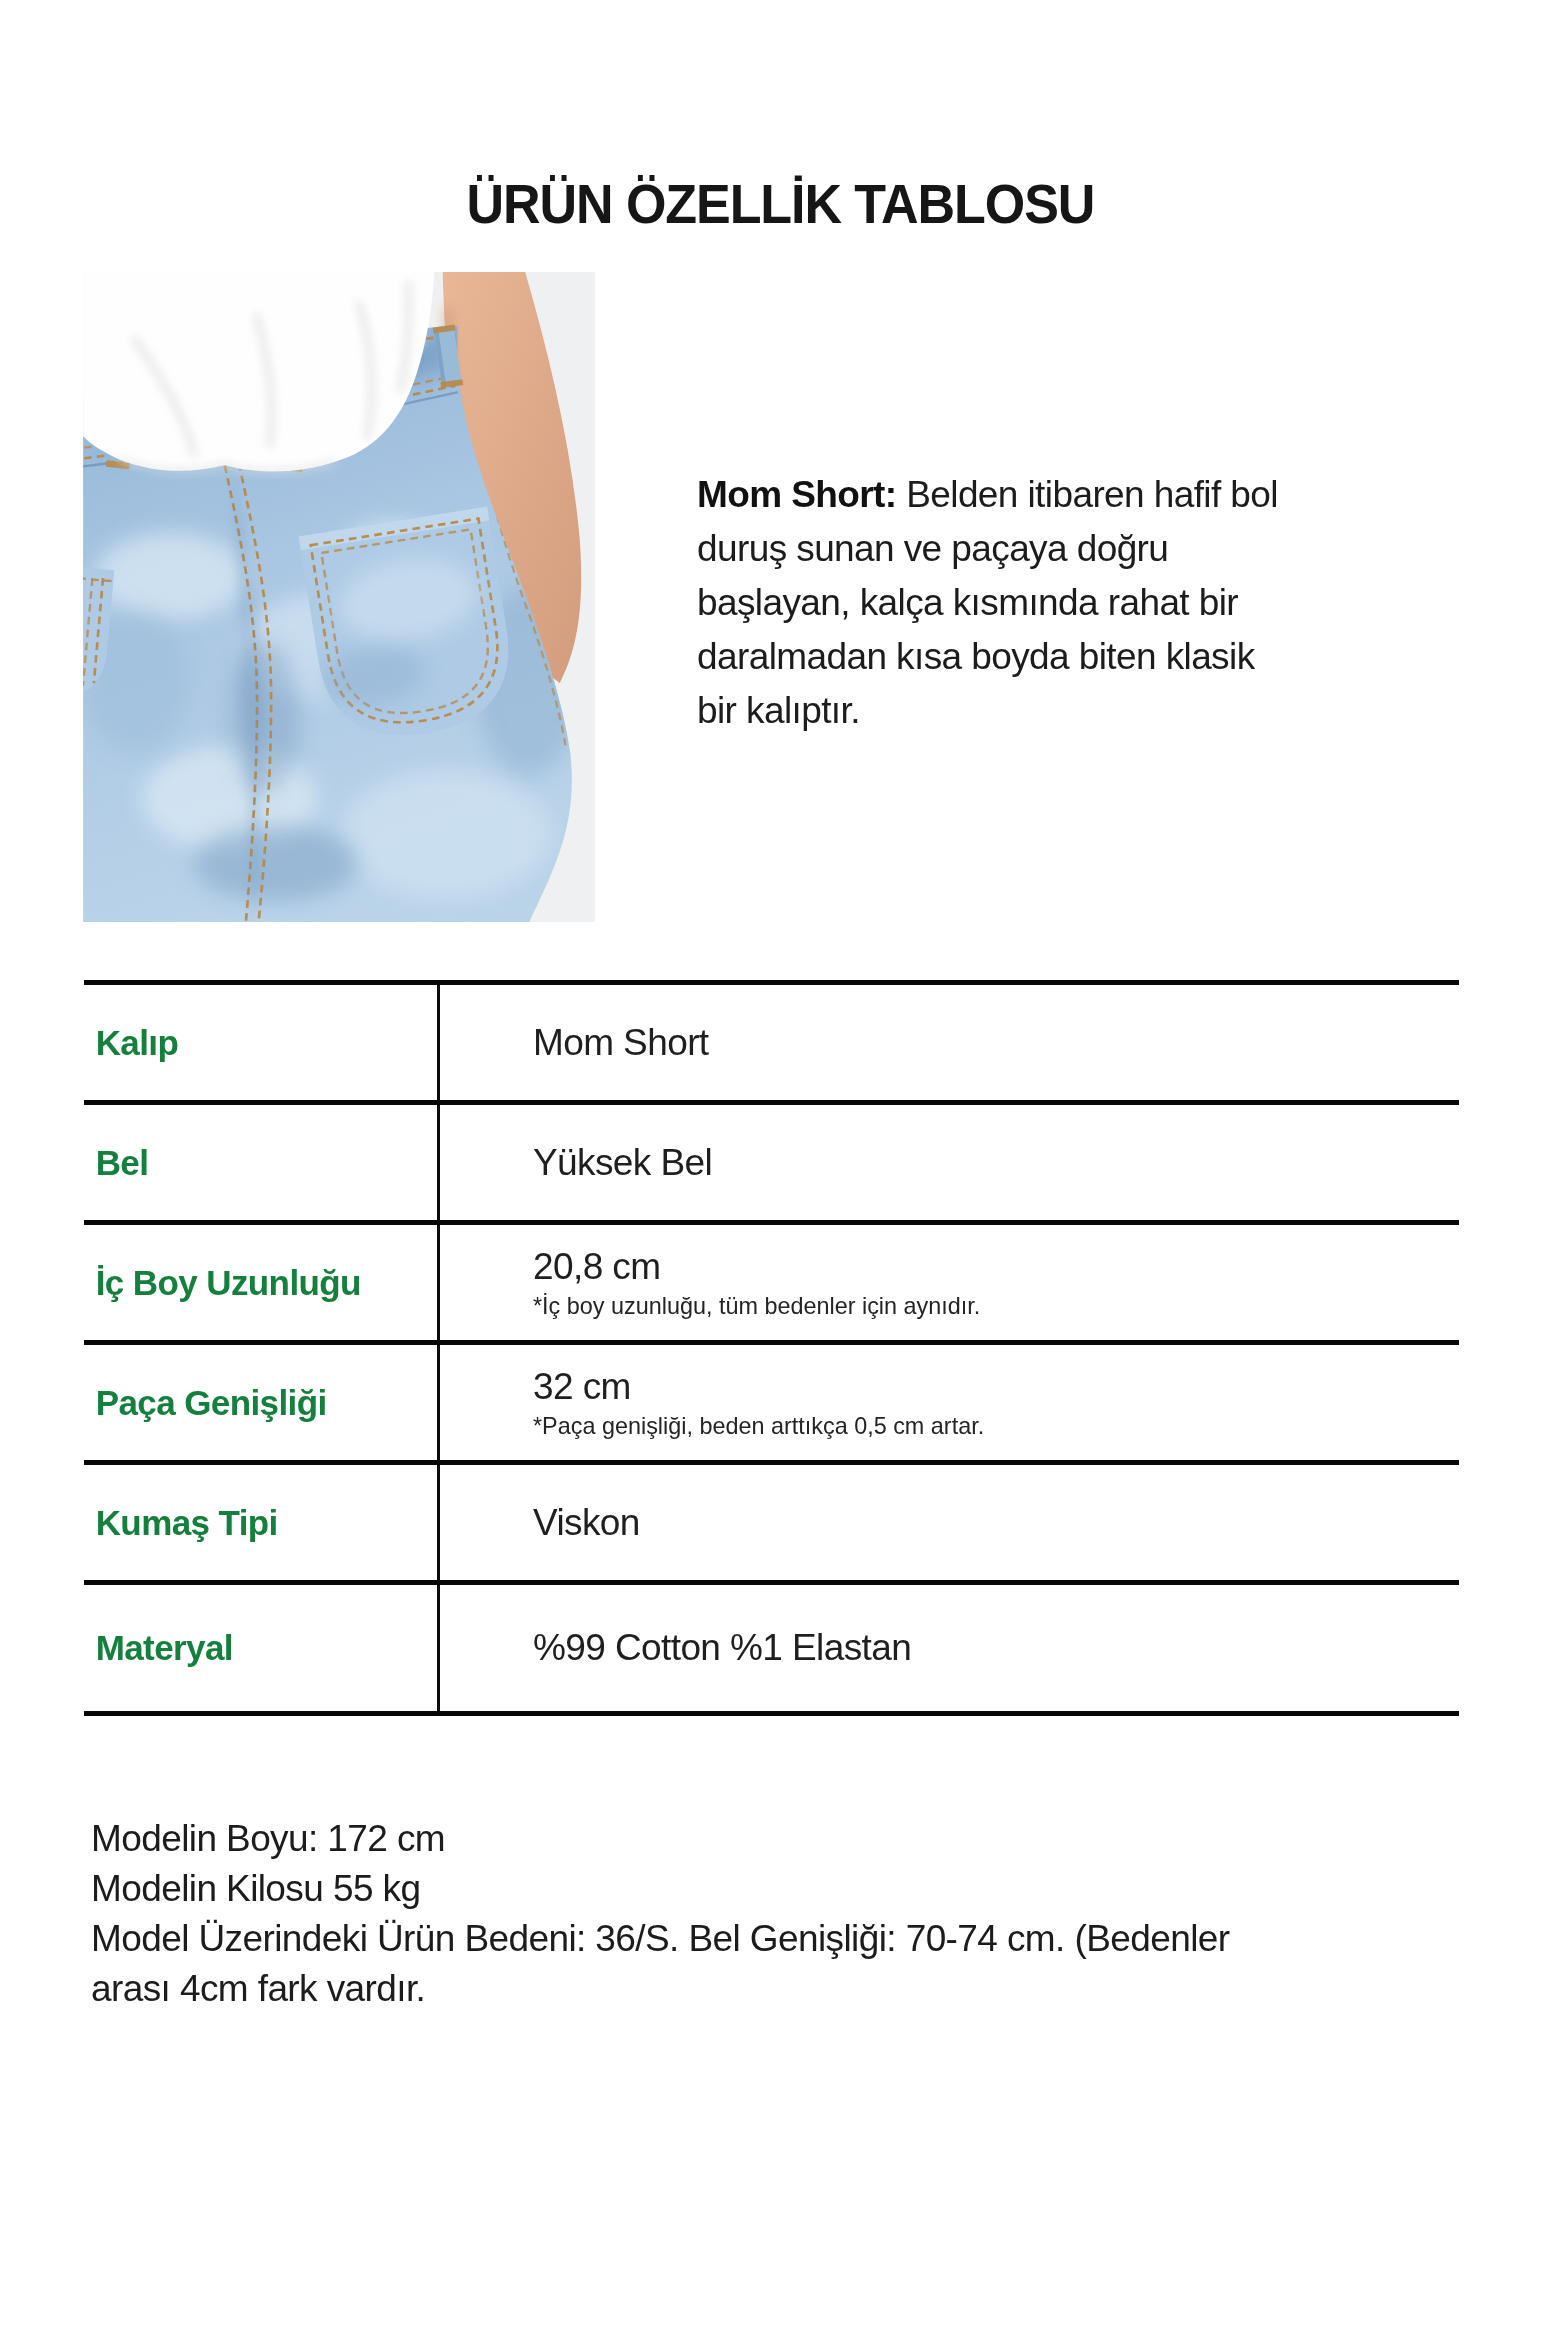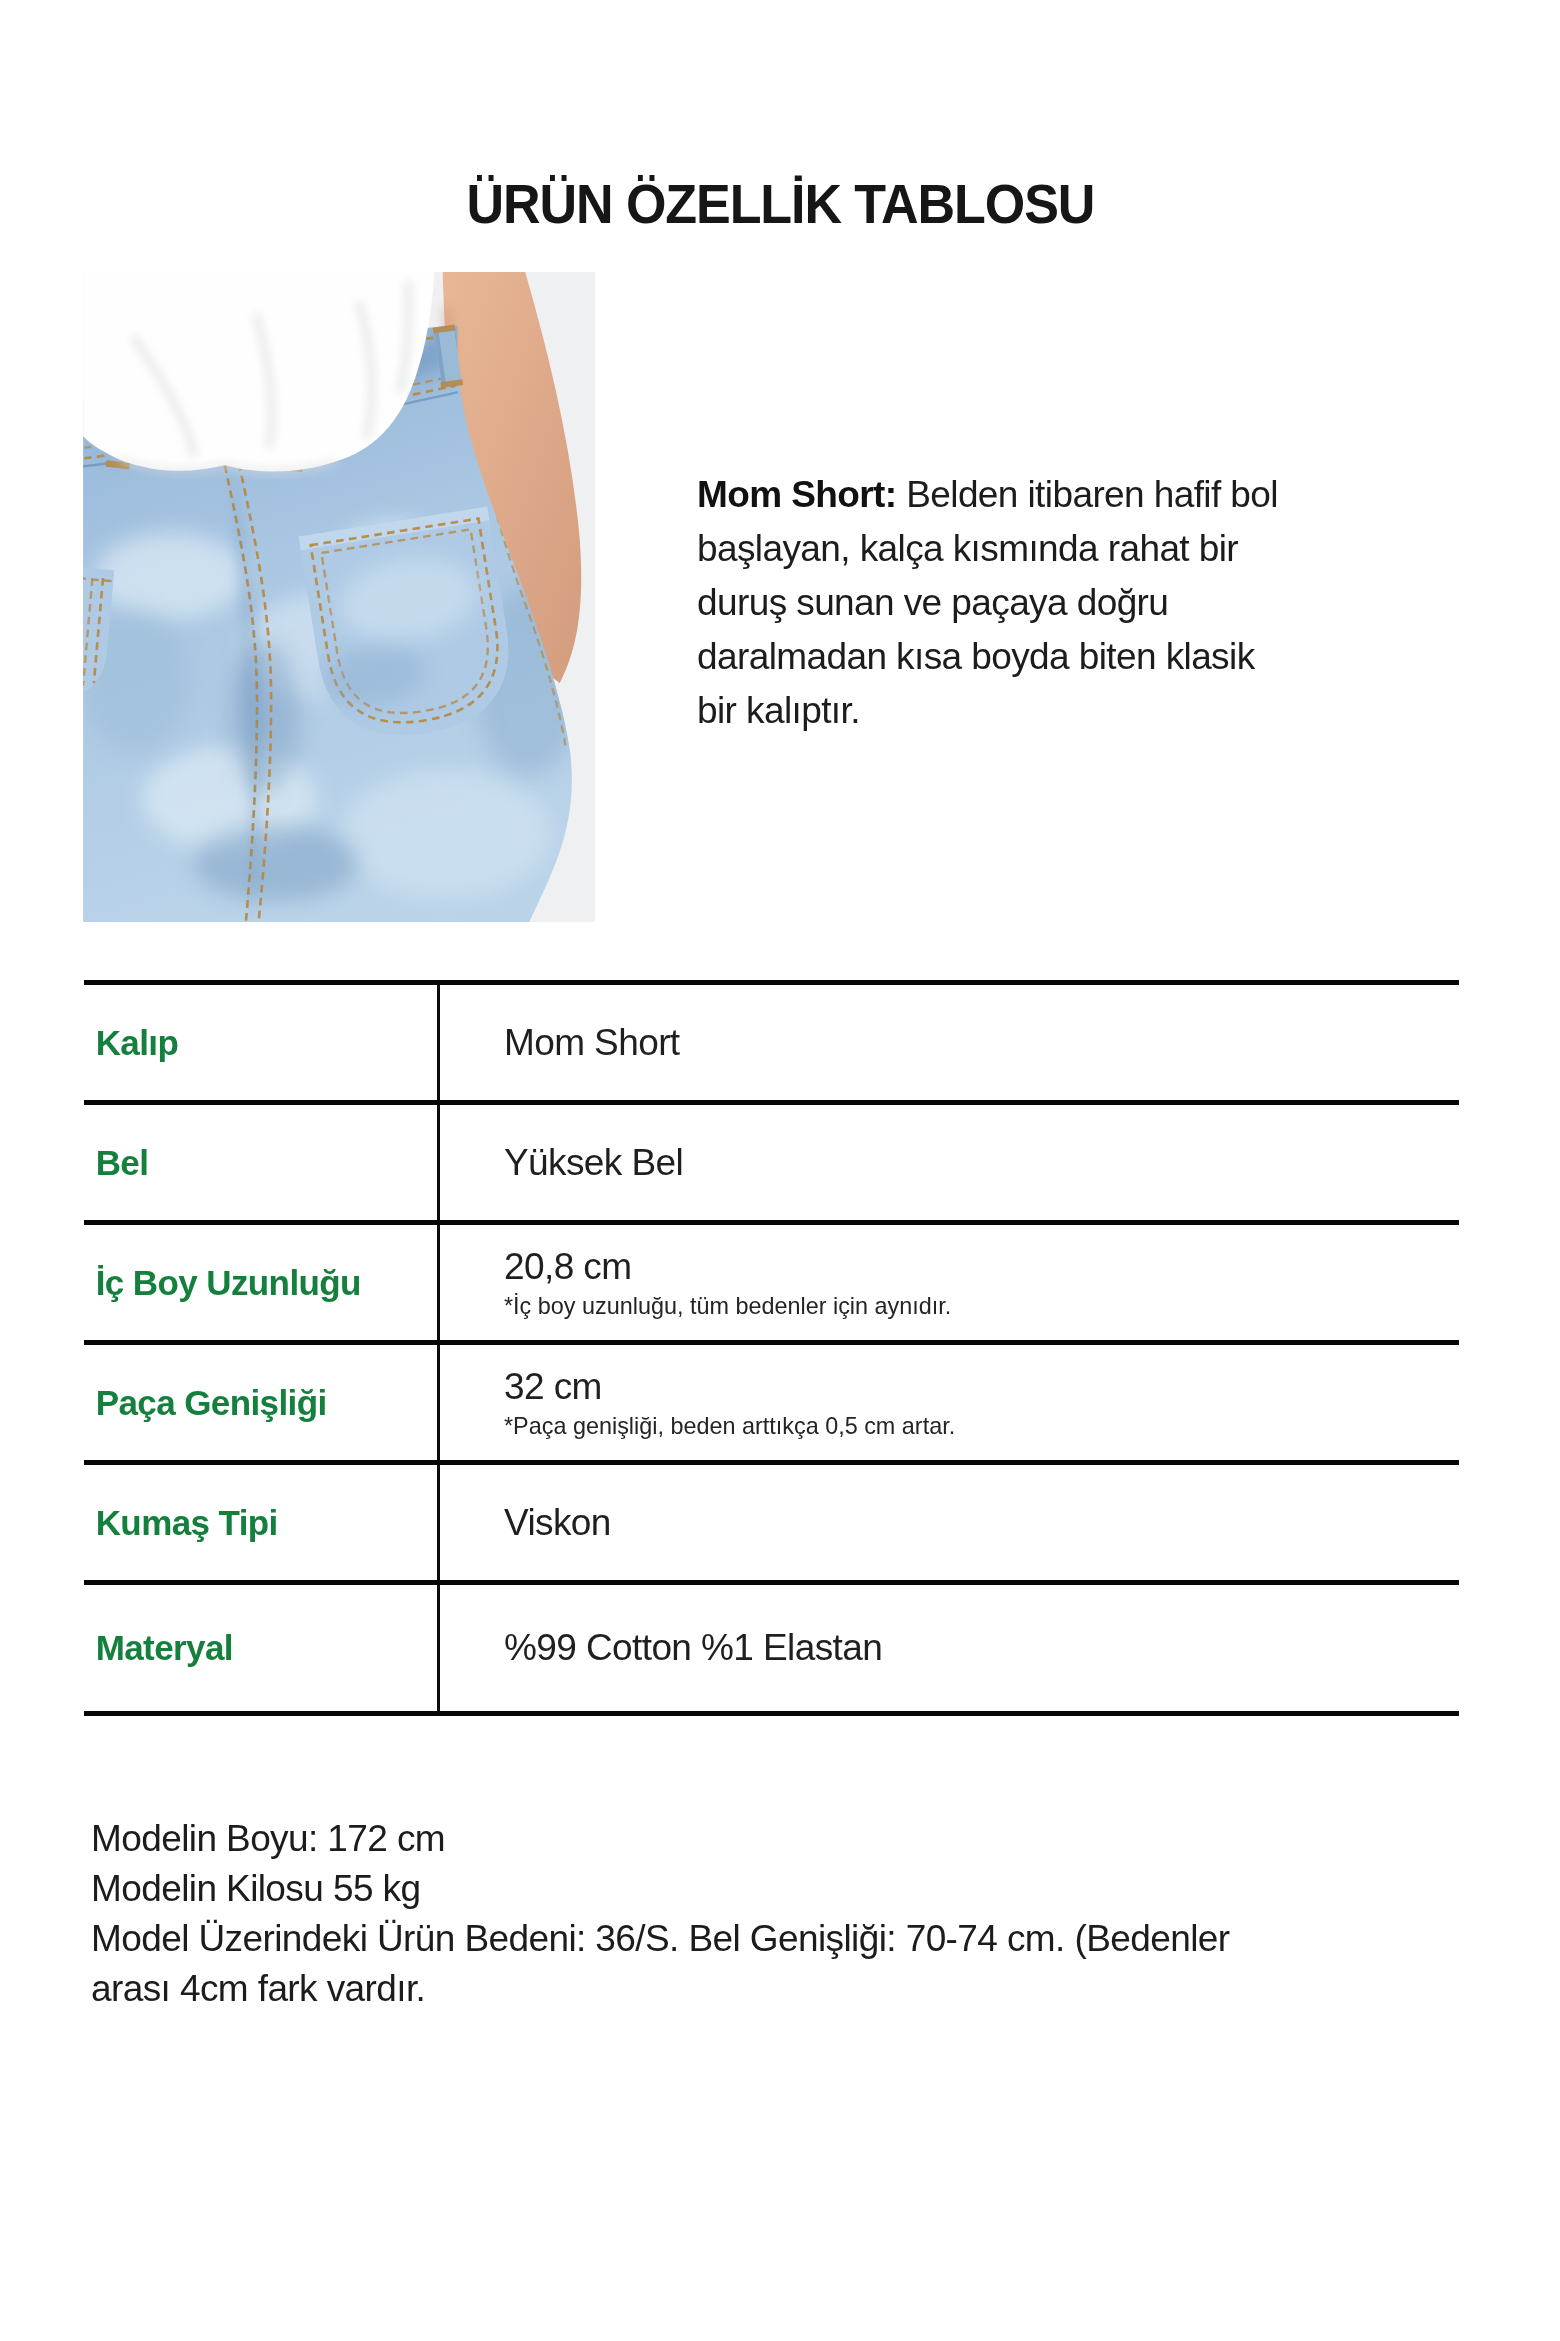--- a/index.html
+++ b/index.html
@@ -23,21 +23,21 @@
     border-top:5.3px solid #070707;
   }
   .spec-row{display:flex;border-bottom:5.3px solid #070707;height:115px;position:relative;}
   .spec-row.tall{height:126px;}
   .cell-label{
     width:353px;box-sizing:border-box;padding-left:11.7px;
     display:flex;align-items:center;
     font-size:35px;font-weight:700;letter-spacing:-0.6px;color:#15803d;
   }
   .cell-value{
-    flex:1;box-sizing:border-box;padding-left:67px;
+    flex:1;box-sizing:border-box;padding-left:96px;
     display:flex;flex-direction:column;justify-content:center;
     font-size:37px;color:#1f1f1f;letter-spacing:-0.6px;
   }
   .cell-value .note{font-size:23.4px;color:#242424;letter-spacing:0;margin-top:5px;}
   .cell-value .note:empty{margin-top:0;}
   .col-divider{position:absolute;left:353px;top:0;bottom:0;width:2.9px;background:#0a0a0a;}
   .model-info{
     position:absolute;left:91px;top:1814px;width:1405px;
     font-size:37px;line-height:50px;color:#1c1c1c;letter-spacing:-0.6px;
   }
@@ -162,22 +162,22 @@
         <path d="M470,50 C495,135 500,215 484,285"></path>
         <path d="M555,15 C558,90 552,160 540,205"></path>
       </g>
       <path d="M62,320 C122,344 184,344 242,330 C300,346 372,344 430,324" fill="none" stroke="#dddee0" stroke-width="8" opacity="0.8" filter="url(#blurB)"></path>
     </g>
   </svg>
 </div>
 
 <div class="desc">
   <div class="desc-line"><span class="b">Mom Short:</span><span> Belden itibaren hafif bol</span></div>
+  <div class="desc-line"><span class="b"></span><span>duruş sunan ve paçaya doğru</span></div>
   <div class="desc-line"><span class="b"></span><span>başlayan, kalça kısmında rahat bir</span></div>
-  <div class="desc-line"><span class="b"></span><span>duruş sunan ve paçaya doğru</span></div>
   <div class="desc-line"><span class="b"></span><span>daralmadan kısa boyda biten klasik</span></div>
   <div class="desc-line"><span class="b"></span><span>bir kalıptır.</span></div>
 </div>
 
 <div class="spec-table">
   <div class="col-divider"></div>
   <div class="spec-row">
     <div class="cell-label">Kalıp</div>
     <div class="cell-value">
       <div class="val">Mom Short</div>

